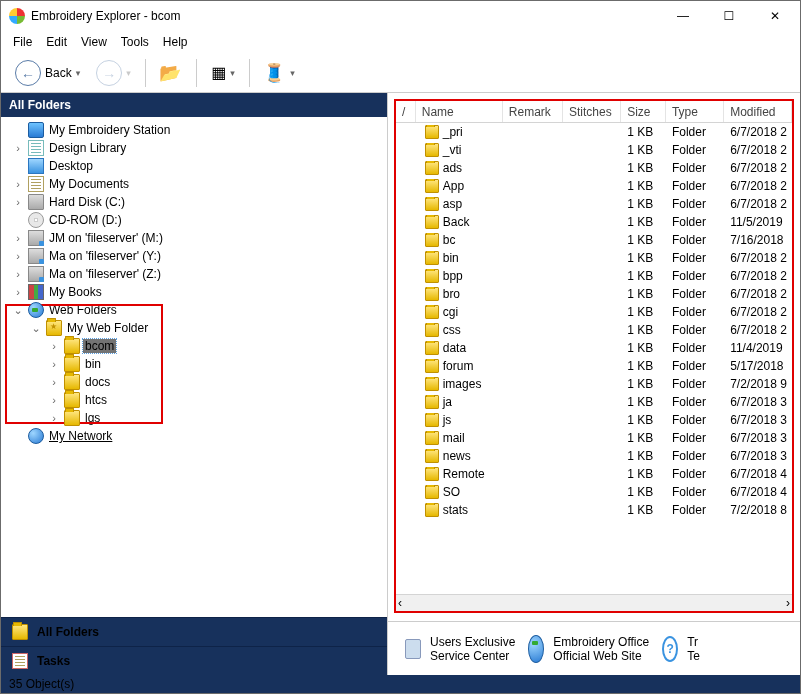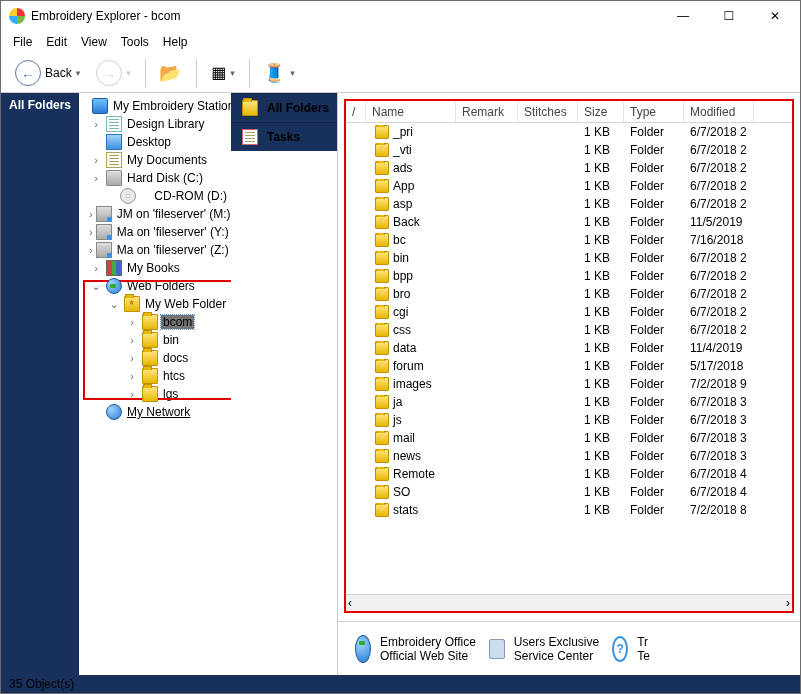--- a/index.html
+++ b/index.html
@@ -9,21 +9,21 @@
 .titlebar .title{flex:1}
 .winbtn{width:46px;height:30px;display:flex;align-items:center;justify-content:center}
 .menubar{height:22px;display:flex;align-items:center;gap:2px;padding:0 6px}
 .menubar span{padding:2px 6px}
 .toolbar{height:40px;display:flex;align-items:center;padding:4px 8px;gap:4px;border-bottom:1px solid #ccc}
 .tool-btn{display:flex;align-items:center;gap:4px;padding:4px 6px;border-radius:2px}
 .circle-icon{width:26px;height:26px;border:1.5px solid #5a7ca8;border-radius:50%;display:flex;align-items:center;justify-content:center;color:#5a7ca8;font-size:14px}
 .dim{opacity:.35}
 .sep{width:1px;height:28px;background:#ccc;margin:0 4px}
 .main{display:flex;height:calc(100% - 30px - 22px - 40px - 18px)}
-.left{width:337px;display:flex;border-right:1px solid #ccc}
+.left{width:387px;display:flex;flex-direction:column;border-right:1px solid #ccc}
 .panel-hdr{background:#17315c;color:#fff;padding:5px 8px;font-weight:600}
 .tree{flex:1;overflow:auto;padding:4px 2px;position:relative}
 .tree-row{display:flex;align-items:center;height:18px;white-space:nowrap}
 .tw{width:14px;text-align:center;color:#6a6a6a;font-size:11px}
 .tree-row .lbl{padding:0 2px}
 .sel{background:#737373;outline:1px dotted #5a9fe0}
 .ico{width:16px;height:16px;margin:0 3px;flex:0 0 16px}
 .ico.monitor{background:linear-gradient(#6ec3ff,#2a7bd4);border:1px solid #1b5ca0;border-radius:2px}
 .ico.lib{background:#fff;border:1px solid #7bb;position:relative}
 .ico.lib::after{content:"";position:absolute;inset:2px;background:repeating-linear-gradient(#7bb 0 1px,#fff 1px 3px)}
@@ -132,21 +132,21 @@
         <div class="tree-row" style="padding-left: 8px;">
           <span class="tw">›</span>
           <span class="ico docs"></span>
           <span class="lbl">My Documents</span>
         </div>
         <div class="tree-row" style="padding-left: 8px;">
           <span class="tw">›</span>
           <span class="ico disk"></span>
           <span class="lbl">Hard Disk (C:)</span>
         </div>
-        <div class="tree-row" style="padding-left: 8px; justify-content: space-between;">
+        <div class="tree-row" style="padding-left: 8px;">
           <span class="tw"></span>
           <span class="ico cd"></span>
           <span class="lbl">CD-ROM (D:)</span>
         </div>
         <div class="tree-row" style="padding-left: 8px;">
           <span class="tw">›</span>
           <span class="ico net"></span>
           <span class="lbl">JM on 'fileserver' (M:)</span>
         </div>
         <div class="tree-row" style="padding-left: 8px;">
@@ -430,31 +430,31 @@
             </div>
           </div>
         <div class="hscroll">
             <span>‹</span>
             <span>›</span>
           </div>
       </div>
     </div>
     <div class="links" id="links">
         <div class="link">
+          <span class="ico big " style="width: 28px; height: 20px; background: rgb(204, 221, 238); border: 1px solid rgb(136, 153, 187); border-radius: 2px;"></span>
+          <div>
+            <div>Users Exclusive</div>
+            <div>Service Center</div>
+          </div>
+        </div>
+        <div class="link">
           <span class="ico globe" style="width: 28px; height: 28px;"></span>
           <div>
             <div>Embroidery Office</div>
             <div>Official Web Site</div>
-          </div>
-        </div>
-        <div class="link">
-          <span class="ico big " style="width: 28px; height: 20px; background: rgb(204, 221, 238); border: 1px solid rgb(136, 153, 187); border-radius: 2px;"></span>
-          <div>
-            <div>Users Exclusive</div>
-            <div>Service Center</div>
           </div>
         </div>
         <div class="link">
           <span class="ico big " style="width: 26px; height: 26px; border: 2px solid rgb(58, 147, 224); border-radius: 50%; display: flex; align-items: center; justify-content: center; color: rgb(58, 147, 224); font-weight: bold;">?</span>
           <div>
             <div>Tr</div>
             <div>Te</div>
           </div>
         </div>
       </div>

